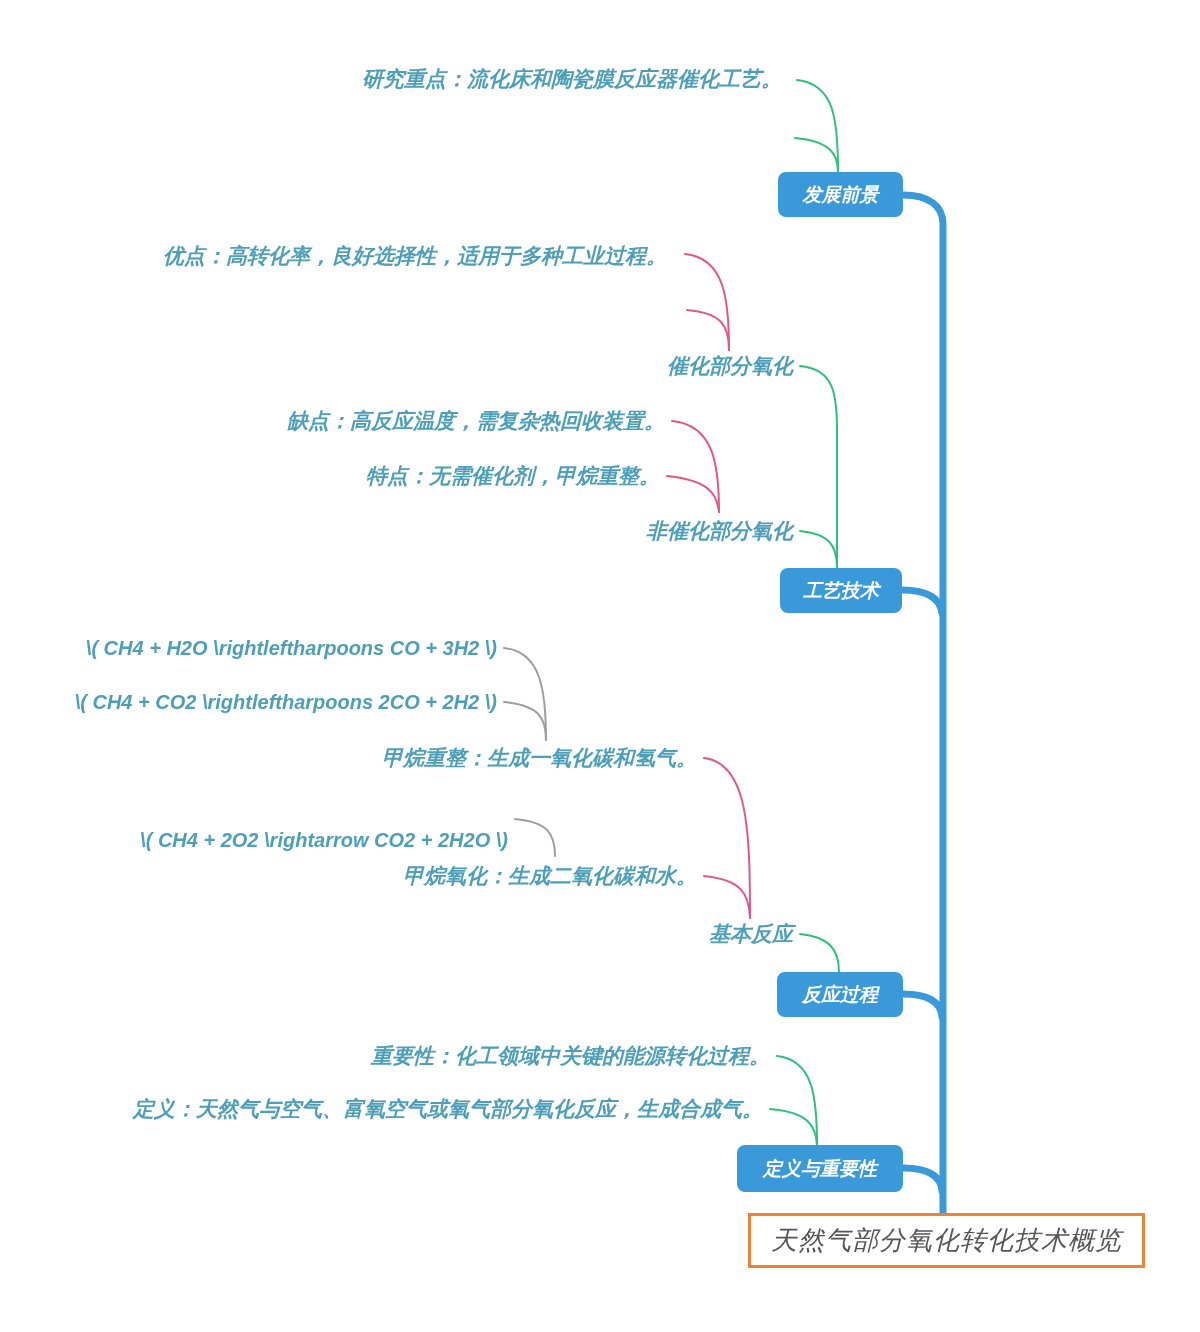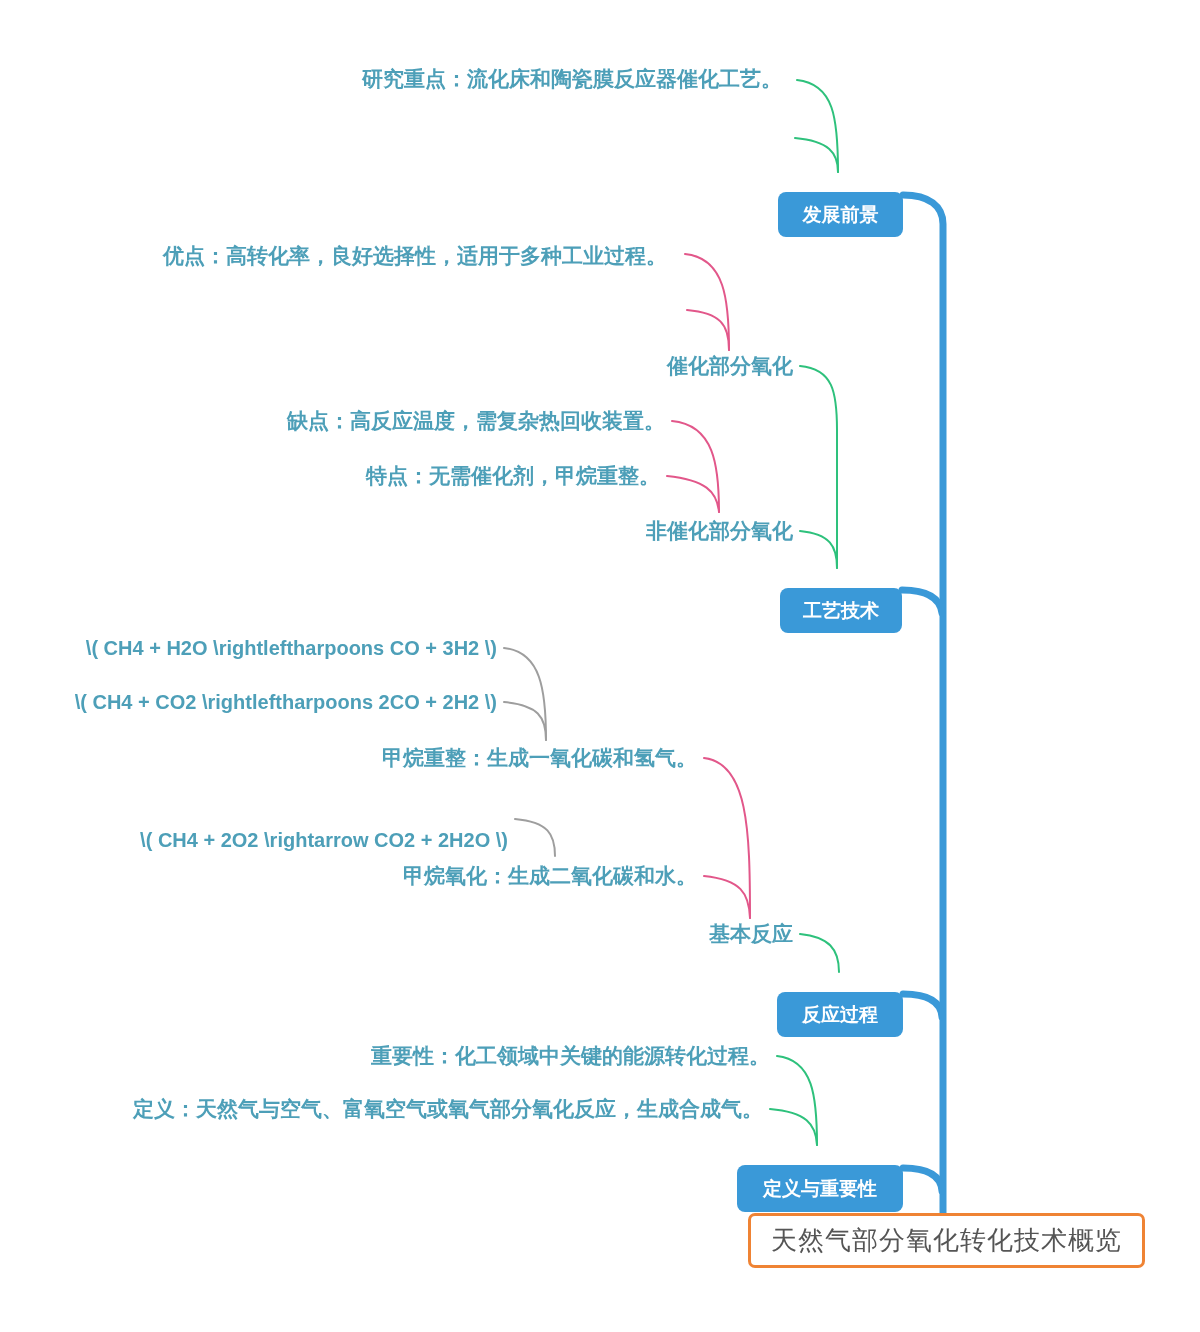--- a/index.html
+++ b/index.html
@@ -1,44 +1,43 @@
 <!DOCTYPE html>
 <html style="--node-blue: #3a99d8; --text-teal: #4d9fb8; --link-green: #2ec17c; --link-pink: #e2578a; --link-gray: #9e9e9e; --root-border-orange: #ef8334; --root-text-gray: #555555;"><head>
 <meta charset="utf-8">
 <style>
   html,body{margin:0;padding:0;background:#ffffff;}
   body{width:1200px;height:1332px;position:relative;font-family:"Liberation Sans",sans-serif;}
-  #canvas{position:absolute;inset:0;width:1200px;height:1332px;}
+  #canvas{position:absolute;inset:0;width:1200px;height:1332px;font-style:italic;}
   #links{position:absolute;left:0;top:0;z-index:1;}
   #links path{fill:none;stroke-linecap:round;}
   .trunk{stroke:var(--node-blue,#3a99d8);stroke-width:7px;}
   .link-green{stroke:var(--link-green,#2ec17c);stroke-width:2px;}
   .link-pink{stroke:var(--link-pink,#e2578a);stroke-width:2px;}
   .link-gray{stroke:var(--link-gray,#9e9e9e);stroke-width:2px;}
   .leaf{
     position:absolute;z-index:2;white-space:nowrap;
     color:var(--text-teal,#4d9fb8);
     font-weight:bold;font-size:21px;line-height:30px;height:30px;
     text-align:right;
   }
   .formula{font-size:20px;}
   .branch{
     position:absolute;z-index:2;
     background:var(--node-blue,#3a99d8);
     color:#ffffff;font-weight:bold;font-size:19px;
     border-radius:8px;
     display:flex;align-items:center;justify-content:center;
     white-space:nowrap;
-    margin-top:20px;
   }
   .root{
     position:absolute;z-index:2;
     background:#ffffff;
     border:3px solid var(--root-border-orange,#ef8334);
-    border-radius:7px;
+    border-radius:0;
     color:var(--root-text-gray,#555555);
     font-size:26px;font-weight:normal;letter-spacing:1px;
     display:flex;align-items:center;justify-content:center;
     white-space:nowrap;box-sizing:border-box;
   }
 </style>
 </head>
 <body>
 
 <div id="canvas">

